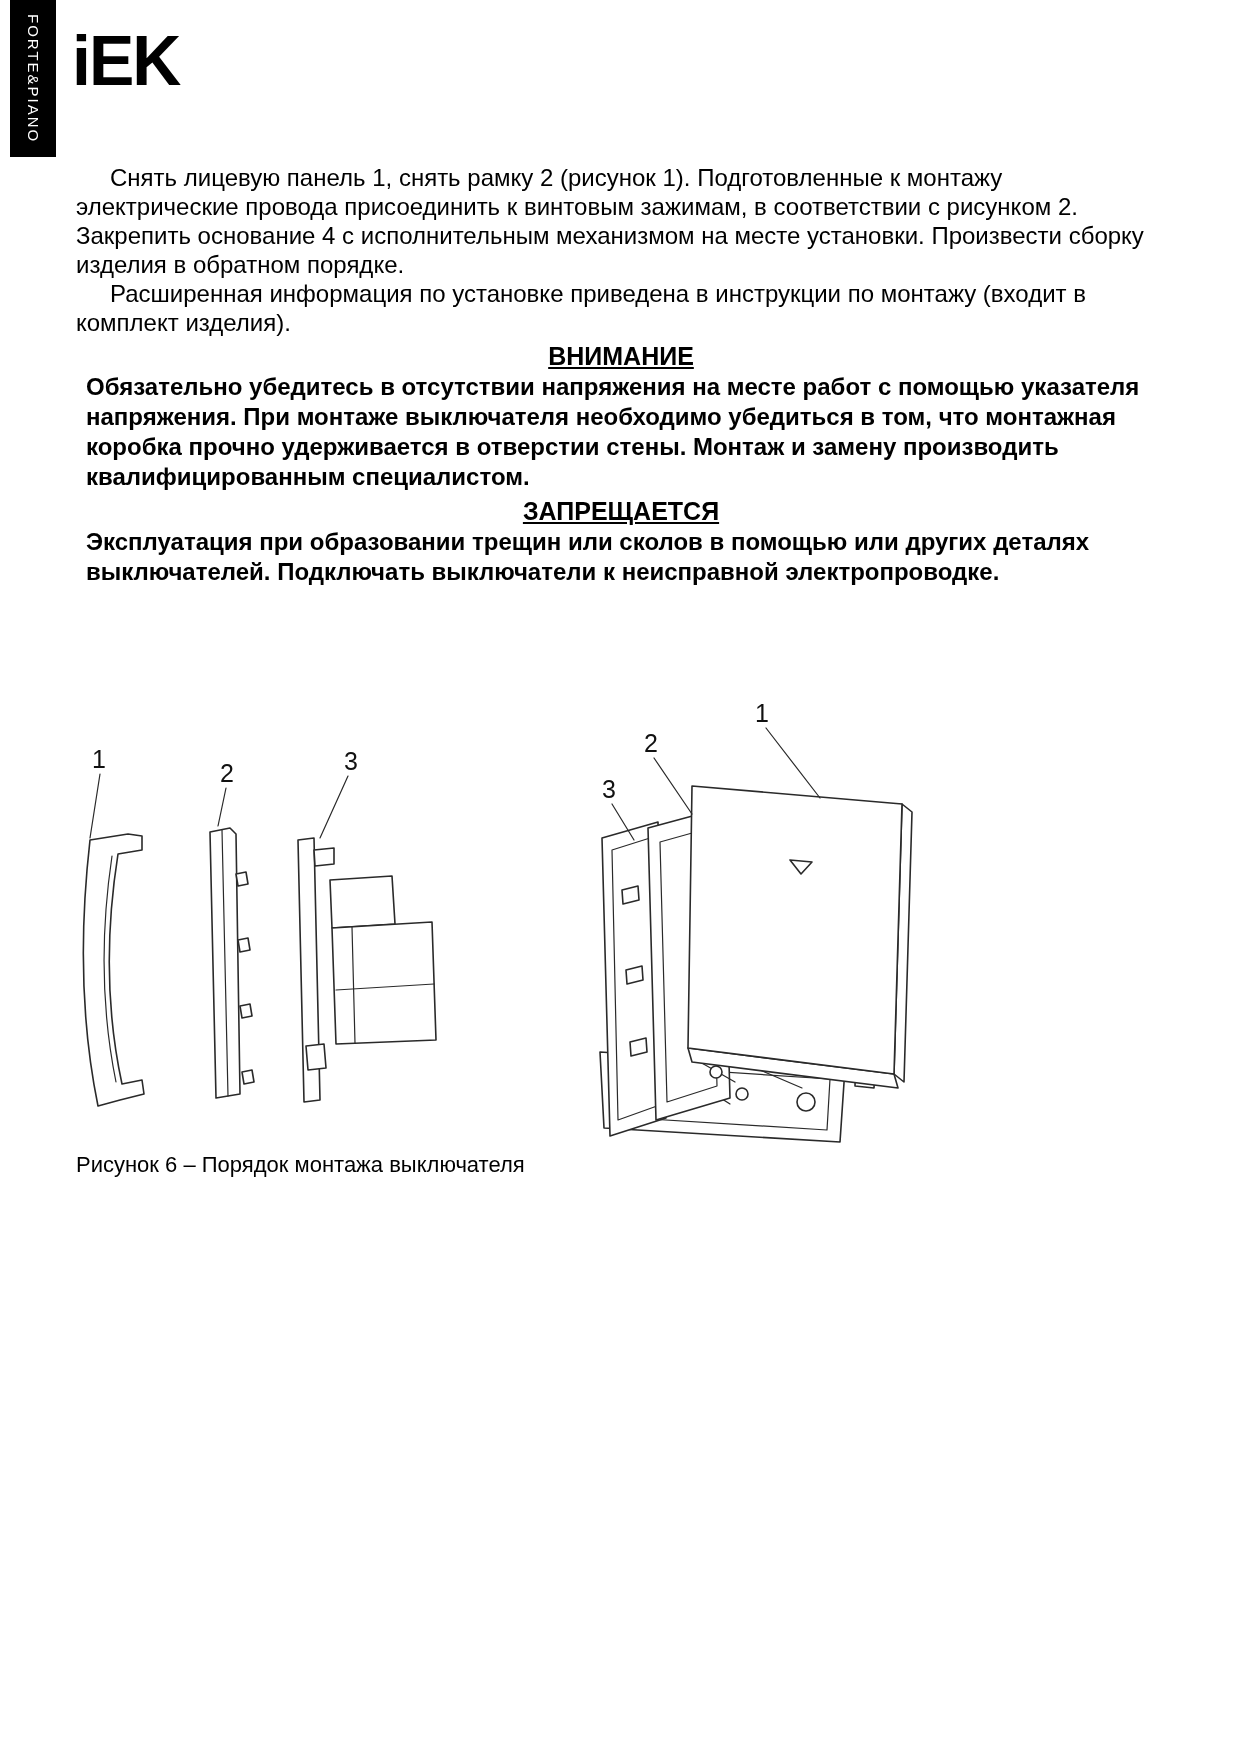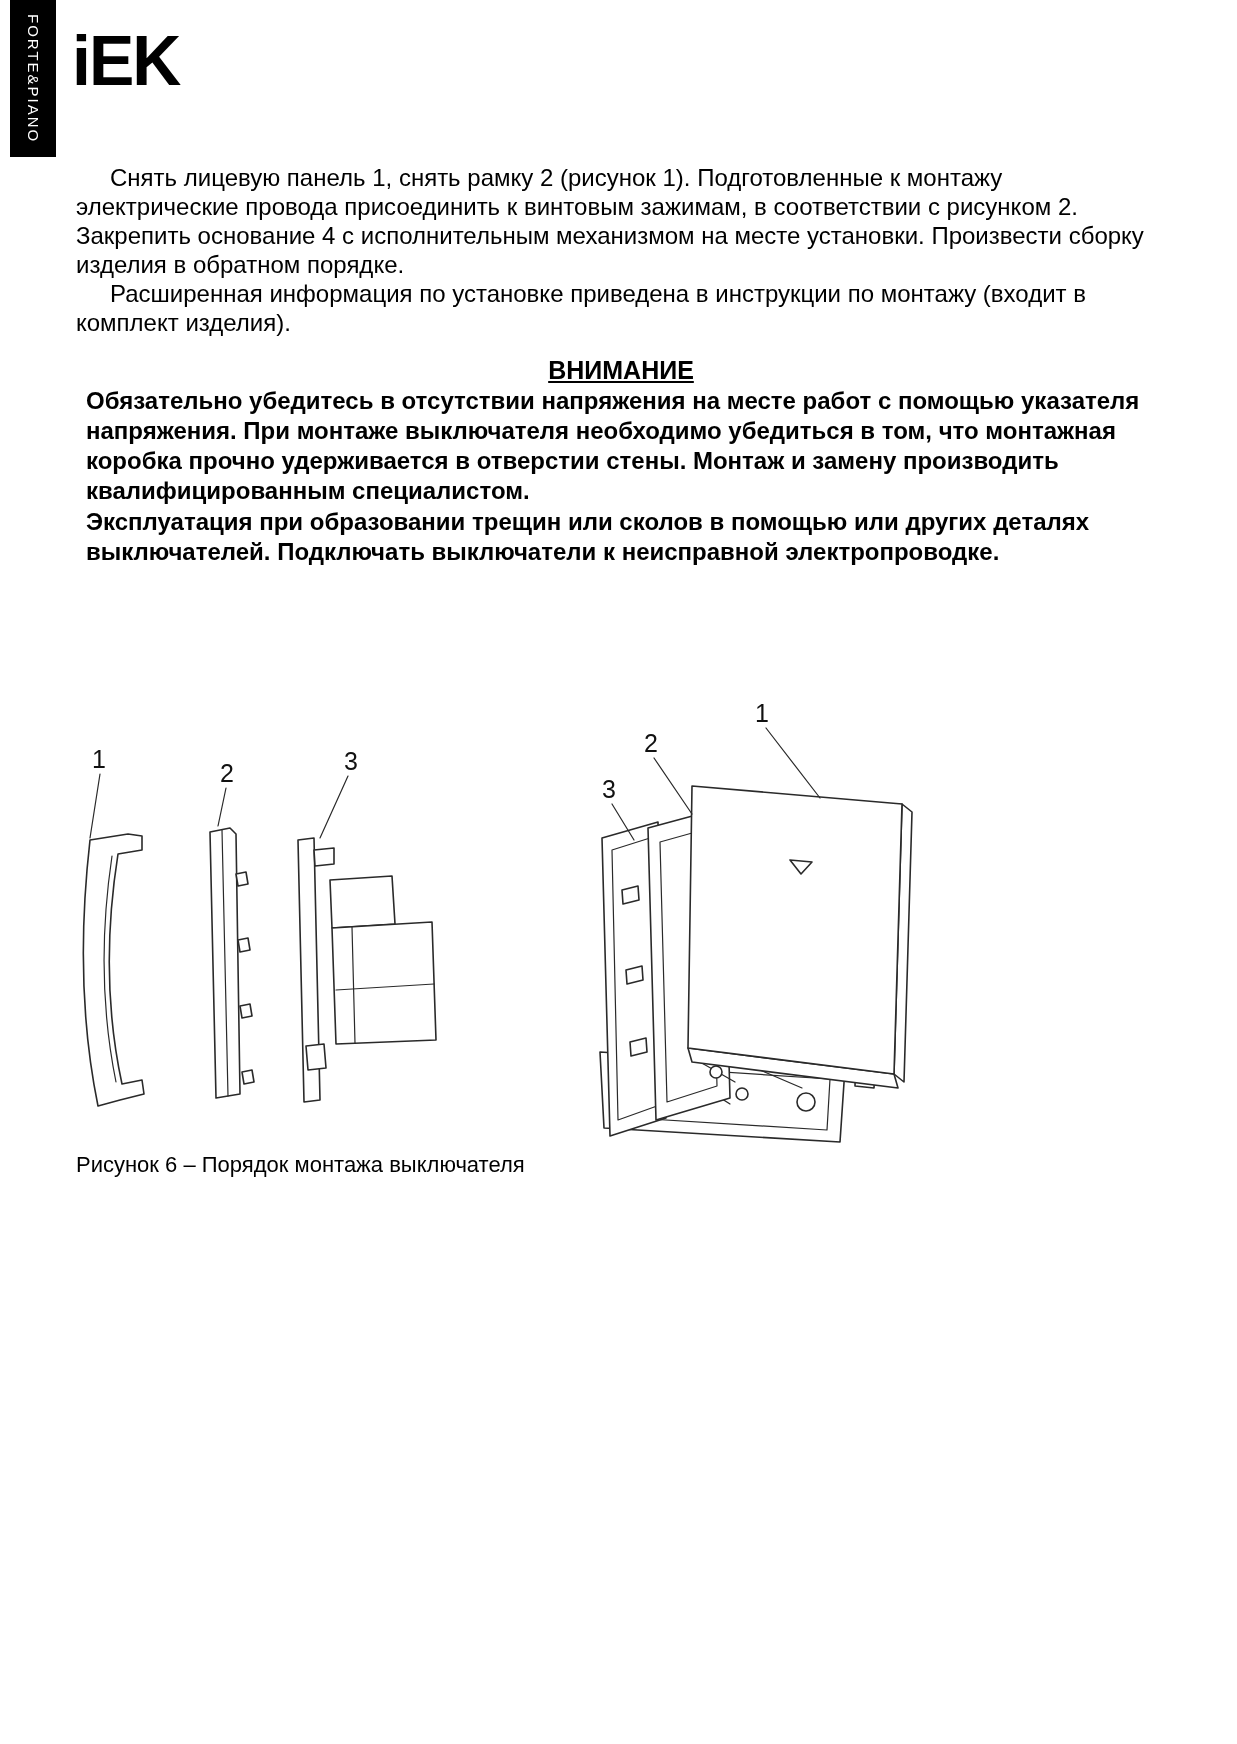--- a/index.html
+++ b/index.html
@@ -29,21 +29,21 @@
 
   
   .content {
     position:absolute; left:76px; width:1090px; top:163px;
     font-size:24px; line-height:29px; text-align:left;
   }
   .heading { font-size:24px; font-weight:bold; text-indent:34px; margin-bottom:3px; }
   .para { text-indent:34px; }
   .warn-title {
     text-align:center; font-weight:bold; text-decoration:underline;
-    font-size:25px; margin-top:19px;
+    font-size:25px; margin-top:5px;
   }
   .warn-body {
     text-align:left; font-weight:bold; font-size:24px;
     line-height:30px; padding:1px 10px 0;
   }
 
   
   .figure { position:absolute; left:0; top:690px; width:1237px; height:540px; }
   .figure-svg { position:absolute; left:0; top:0; }
   .figure-svg path, .figure-svg line, .figure-svg circle {
@@ -67,20 +67,21 @@
     <span class="spine-text">FORTE&amp;PIANO</span>
   </div>
 
   <div class="logo">iEK</div>
 
   <div class="content">
     <p class="para">Снять лицевую панель 1, снять рамку 2 (рисунок 1). Подготовленные к монтажу электрические провода присоединить к винтовым зажимам, в соответствии с рисунком 2. Закрепить основание 4 с исполнительным механизмом на месте установки. Произвести сборку изделия в обратном порядке.</p>
     <p class="para">Расширенная информация по установке приведена в инструкции по монтажу (входит в комплект изделия).</p>
     <div class="warn-title">ВНИМАНИЕ</div>
     <div class="warn-body">Обязательно убедитесь в отсутствии напряжения на месте работ с помощью указателя напряжения. При монтаже выключателя необходимо убедиться в том, что монтажная коробка прочно удерживается в отверстии стены. Монтаж и замену производить квалифицированным специалистом.</div>
+    <div class="warn-title">ЗАПРЕЩАЕТСЯ</div>
     <div class="warn-body">Эксплуатация при образовании трещин или сколов в помощью или других деталях выключателей. Подключать выключатели к неисправной электропроводке.</div>
   </div>
 
   <div class="figure">
     <svg class="figure-svg" width="1237" height="470" viewBox="0 0 1237 470">
 
       <g>
         <path class="solid" d="M90 150 L128 144 L142 146 L142 160 L118 164
                                C106 240 106 320 122 394
                                L142 390 L144 404 L120 410 L98 416

